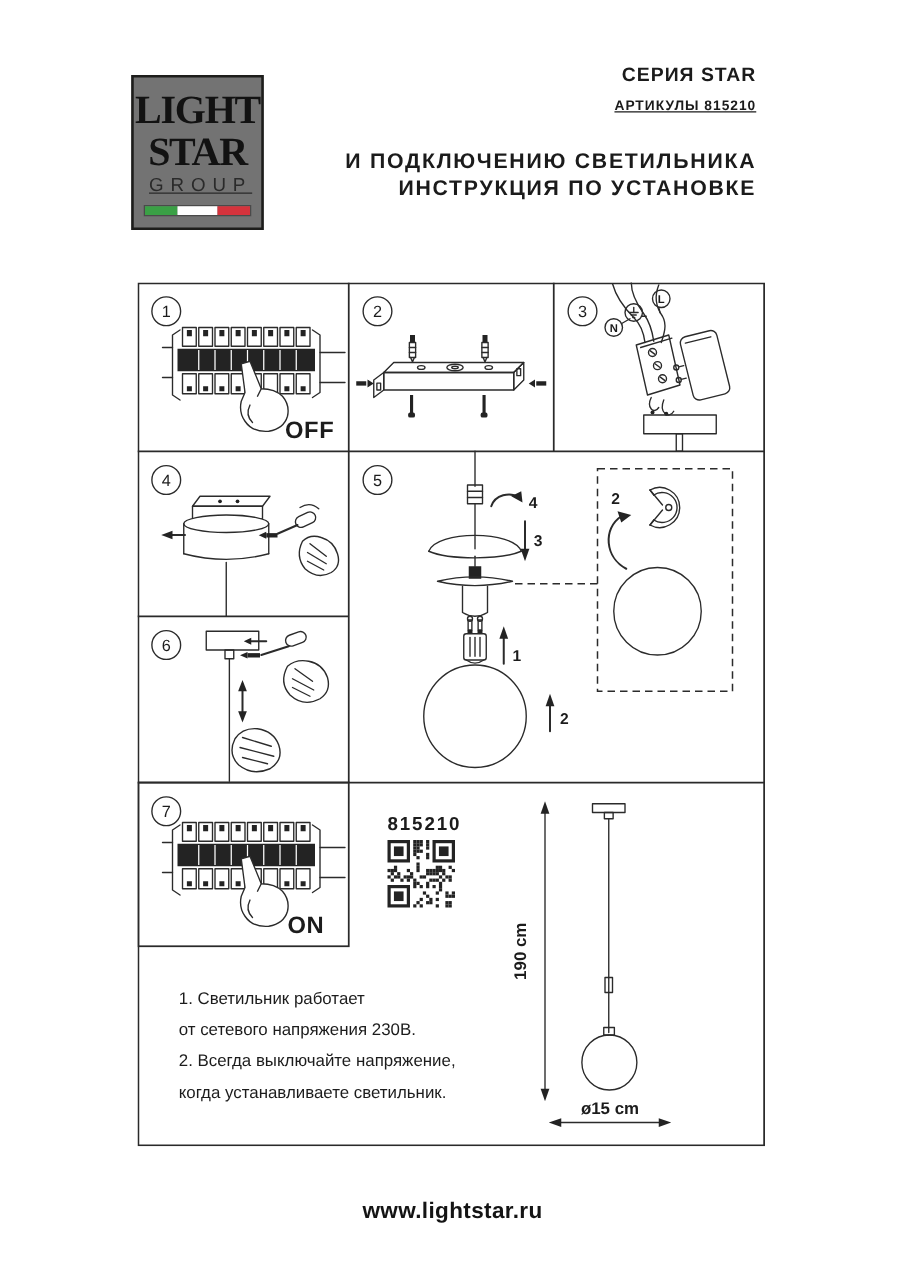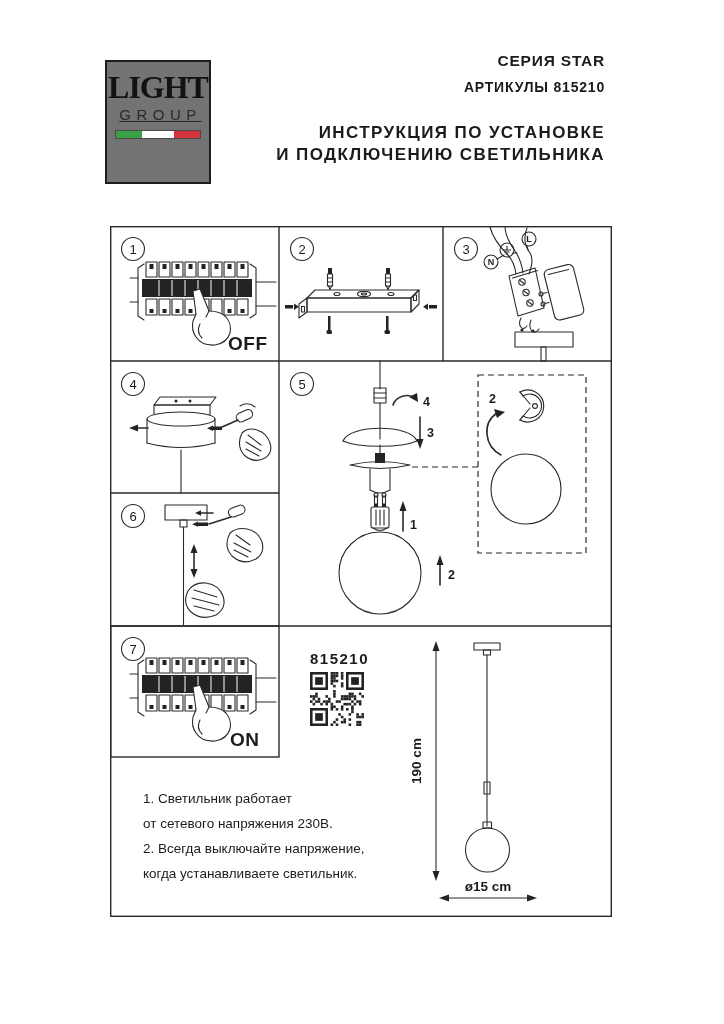--- a/index.html
+++ b/index.html
@@ -12,21 +12,21 @@
   .logo-w3{font-size:15px;letter-spacing:5.5px;padding-left:5px;color:#2a2a2a;margin-top:2px;text-decoration:underline;}
   .logo-flag{width:84px;height:7px;margin:7px auto 0;border:1px solid #4a4a4a;display:flex;}
   .logo-flag span{display:block;height:100%;}
   .fl-g{width:31%;background:#3aa045;}
   .fl-w{width:38%;background:#ffffff;}
   .fl-r{width:31%;background:#d5333c;}
 
   
   .hdr{position:absolute;right:119px;top:52px;text-align:right;color:#1b1b1b;}
   .hdr-series{font-size:15.5px;font-weight:bold;letter-spacing:0.8px;}
-  .hdr-articles{font-size:14px;font-weight:bold;letter-spacing:0.8px;margin-top:9px;}
+  .hdr-articles{font-size:11px;font-weight:bold;letter-spacing:0.8px;margin-top:9px;text-decoration:underline;}
   .hdr-title{margin-top:27px;font-size:17px;font-weight:bold;letter-spacing:1.4px;line-height:22px;}
 
   
   .footer-url{position:absolute;left:0;right:0;top:958px;text-align:center;font-size:18px;font-weight:bold;letter-spacing:0.3px;color:#141414;}
 
   
   svg.diagram{position:absolute;left:110px;top:226px;}
   .ln{stroke:#2a2a2a;stroke-width:1.4;fill:none;}
   .s{stroke:#2b2b2b;stroke-width:1.1;fill:none;stroke-linecap:round;stroke-linejoin:round;}
   .s2{stroke:#2b2b2b;stroke-width:1.6;fill:none;stroke-linecap:round;}
@@ -43,34 +43,35 @@
   .note{font-size:13.5px;}
   .wire{font-size:9px;font-weight:bold;}
 </style>
 </head>
 <body>
 
 <div class="page">
 
   <div class="logo-box">
     <div class="logo-w1">LIGHT</div>
+    <div class="logo-w2">STAR</div>
     <div class="logo-w3">GROUP</div>
     <div class="logo-flag">
       <span class="fl-g"></span>
         <span class="fl-w"></span>
         <span class="fl-r"></span>
     </div>
   </div>
 
   <div class="hdr">
     <div class="hdr-series">СЕРИЯ STAR</div>
     <div class="hdr-articles">АРТИКУЛЫ 815210</div>
     <div class="hdr-title">
+      <div>И ПОДКЛЮЧЕНИЮ СВЕТИЛЬНИКА</div>
       <div>ИНСТРУКЦИЯ ПО УСТАНОВКЕ</div>
-      <div>И ПОДКЛЮЧЕНИЮ СВЕТИЛЬНИКА</div>
     </div>
   </div>
 
   <svg class="diagram" width="502" height="691" viewBox="0 0 502 691">
 
     <defs>
 
       <g id="g-breaker">
         <line class="s" x1="0" y1="22" x2="8" y2="22"></line>
         <line class="s" x1="0" y1="46" x2="8" y2="46"></line>
@@ -531,13 +532,14 @@
         <rect class="s" x="373" y="596" width="8.5" height="6"></rect>
         <circle class="s" cx="377.5" cy="624" r="22"></circle>
         <line class="s" x1="337" y1="672" x2="419" y2="672"></line>
         <polygon class="f" points="329,672 339,668.5 339,675.5"></polygon>
         <polygon class="f" points="427,672 417,668.5 417,675.5"></polygon>
         <text class="dim" x="378" y="665" text-anchor="middle">ø15 cm</text>
       </g>
     </g>
   </svg>
 
+  <div class="footer-url">www.lightstar.ru</div>
 </div>
 
 </body></html>

